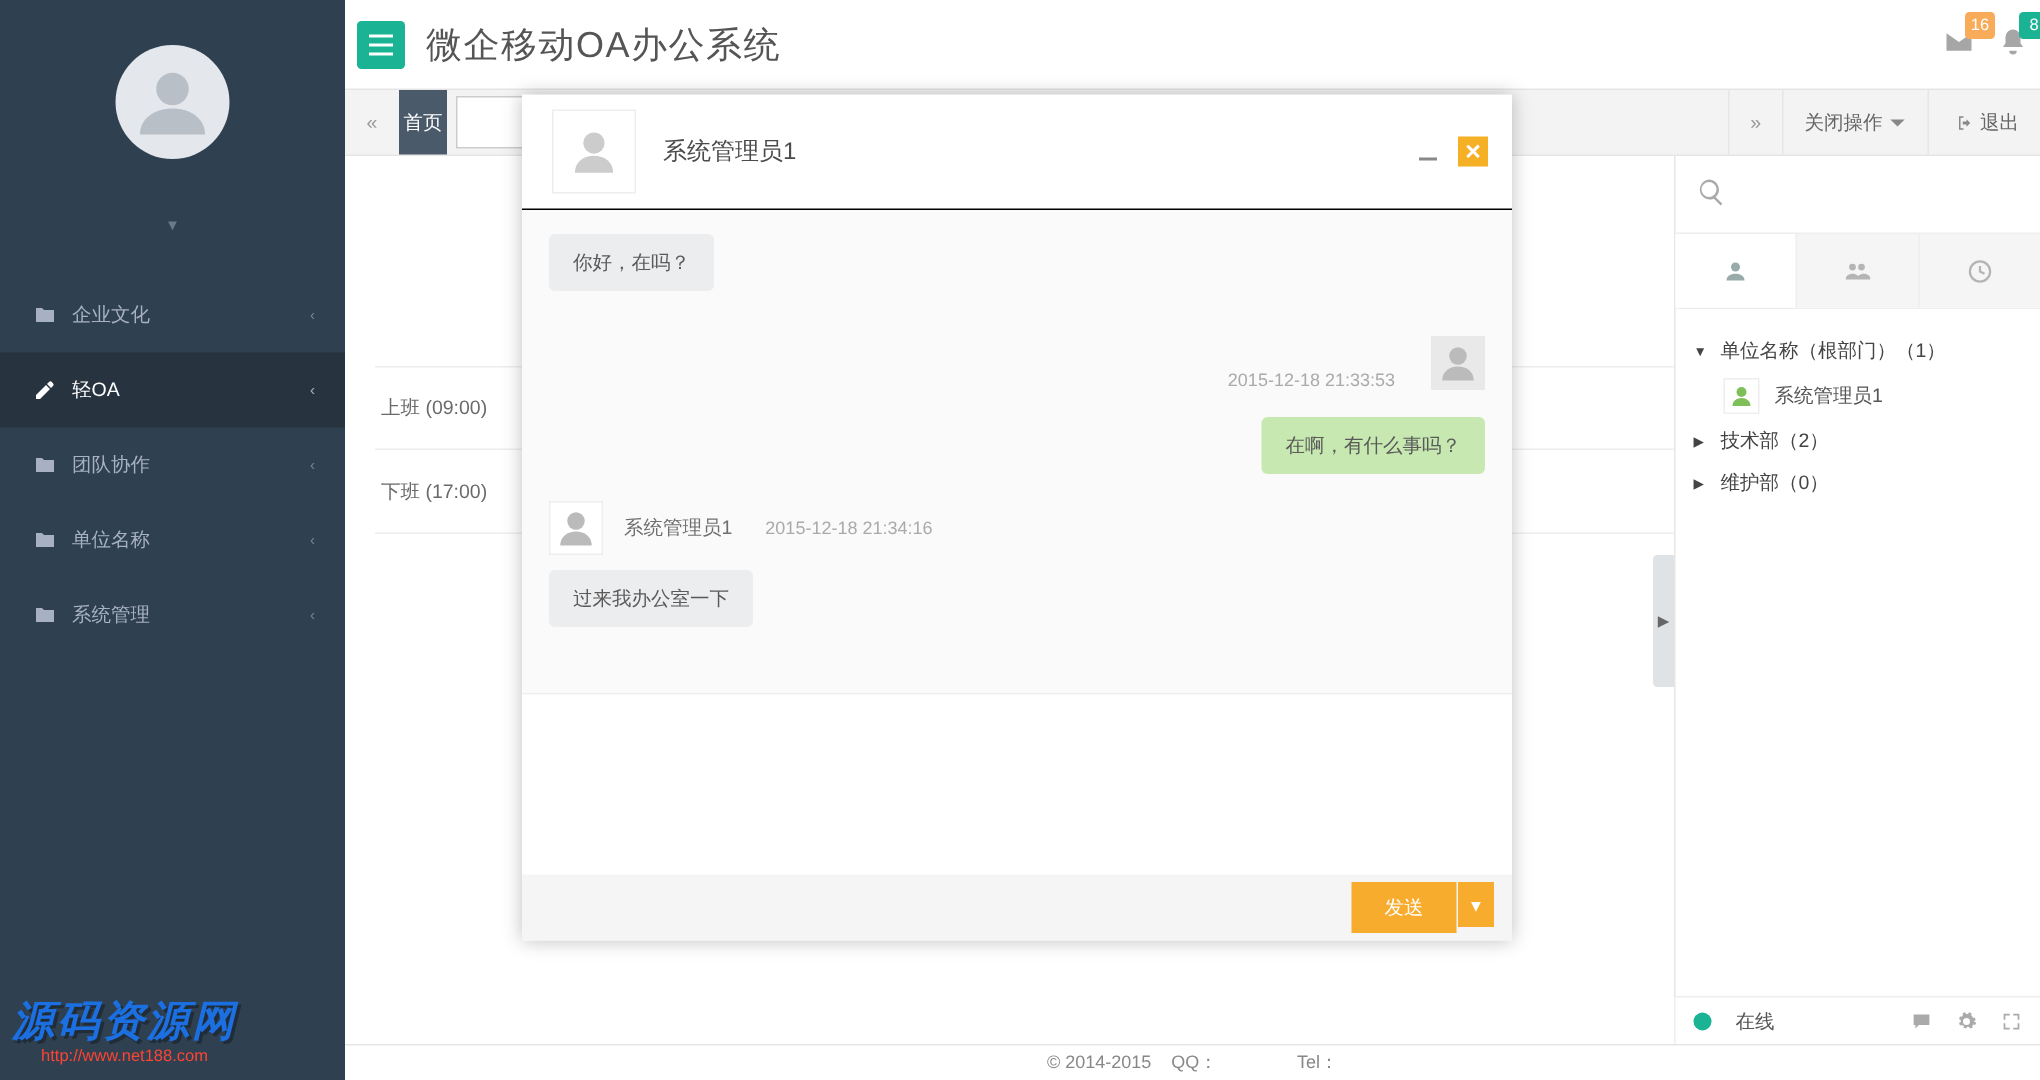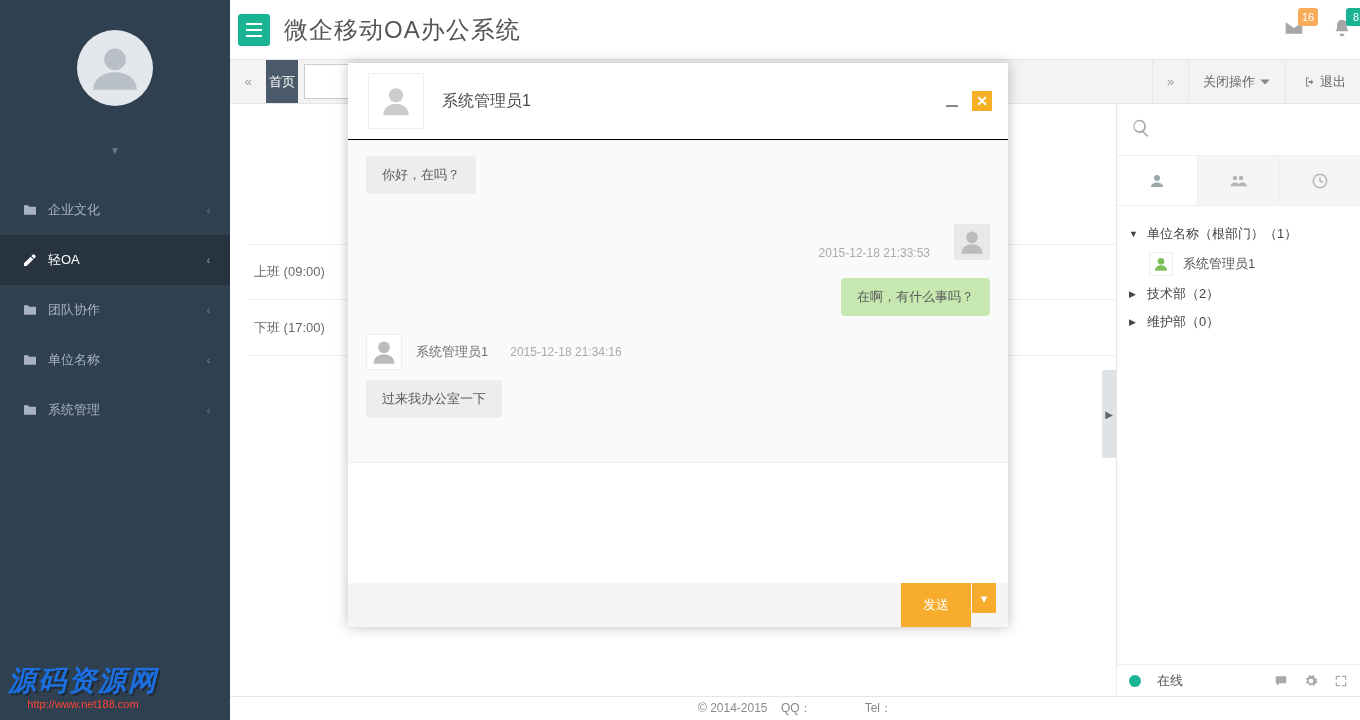--- a/index.html
+++ b/index.html
@@ -15,21 +15,21 @@
 .menu-item{display:flex;align-items:center;height:50px;padding:0 22px;color:#a7b1c2;cursor:pointer;position:relative}
 .menu-item.active{background:#27333f;color:#fff}
 .menu-item .mi-icon{width:16px;height:16px;margin-right:10px;fill:currentColor}
 .menu-item .chev{position:absolute;right:20px;font-size:10px;opacity:.6}
 
 
 .header{position:absolute;left:230px;top:0;right:0;height:60px;background:#fff;border-bottom:1px solid #e5e5e5;display:flex;align-items:center;padding:0 8px}
 .burger{width:32px;height:32px;background:#1ab394;border-radius:3px;display:flex;align-items:center;justify-content:center;flex-direction:column;margin-right:14px;cursor:pointer}
 .burger span{display:block;width:16px;height:2px;background:#fff;margin:2px 0}
 .app-title{font-size:24px;color:#555;letter-spacing:1px;font-weight:400}
-.hdr-right{margin-left:auto;display:flex;align-items:center;gap:28px}
+.hdr-right{margin-left:auto;display:flex;align-items:center;gap:16px}
 .notif{position:relative;color:#a6a6a6}
 .notif svg{width:20px;height:20px;fill:currentColor}
 .badge{position:absolute;top:-10px;right:-14px;min-width:20px;height:18px;line-height:18px;font-size:11px;text-align:center;border-radius:3px;color:#fff;padding:0 3px}
 .badge-orange{background:#f8ac59}
 .badge-green{background:#1ab394}
 
 
 .tabs-row{position:absolute;left:230px;top:60px;right:0;height:44px;border-bottom:1px solid #e6e6e6;background:#f3f3f4;display:flex;align-items:stretch}
 .tab-btn{width:36px;display:flex;align-items:center;justify-content:center;color:#999;cursor:pointer}
 .tab-home{padding:0 3px;display:flex;align-items:center;background:#4a5a6a;color:#fff;cursor:pointer;font-size:13px}
@@ -69,21 +69,21 @@
 .tool-row{height:36px;background:#fff;display:flex;align-items:center;padding:0 16px;border-bottom:1px solid #eee}
 .tool-ico{width:20px;height:20px;margin-right:12px;cursor:pointer;border-radius:3px}
 .emoji{background:#ffd04a;border-radius:50%}
 .img-ico{background:#7ac256}
 .scr-ico{background:#4a90e2}
 .chat-log{margin-left:auto;display:flex;align-items:center;color:#555;cursor:pointer}
 .chat-log svg{width:16px;height:16px;margin-right:8px;fill:#ec5a7a}
 .chat-input{flex:0 0 120px;background:#fff}
 .chat-send{height:44px;background:#f5f5f5;display:flex;align-items:center;justify-content:flex-end;padding:0 12px}
 .send-btn{display:flex}
-.send-btn .main-b{background:#f8ac2e;color:#fff;height:44px;padding:0 22px;display:flex;align-items:center;cursor:pointer;font-size:13px}
+.send-btn .main-b{background:#f8ac2e;color:#fff;height:34px;padding:0 22px;display:flex;align-items:center;cursor:pointer;font-size:13px}
 .send-btn .drop-b{background:#f8ac2e;color:#fff;height:30px;width:24px;display:flex;align-items:center;justify-content:center;margin-left:1px;cursor:pointer}
 
 
 .rpanel{position:absolute;right:0;top:104px;width:244px;bottom:24px;background:#fff;border-left:1px solid #e6e6e6;display:flex;flex-direction:column}
 .rsearch{height:52px;padding:14px;border-bottom:1px solid #eee}
 .rsearch svg{width:20px;height:20px;fill:#aaa}
 .rtabs{display:flex;height:50px;border-bottom:1px solid #eee}
 .rtab{flex:1;display:flex;align-items:center;justify-content:center;cursor:pointer;color:#b5b5b5;border-right:1px solid #eee}
 .rtab:last-child{border-right:none}
 .rtab.active{background:#fff;color:#9aa}

